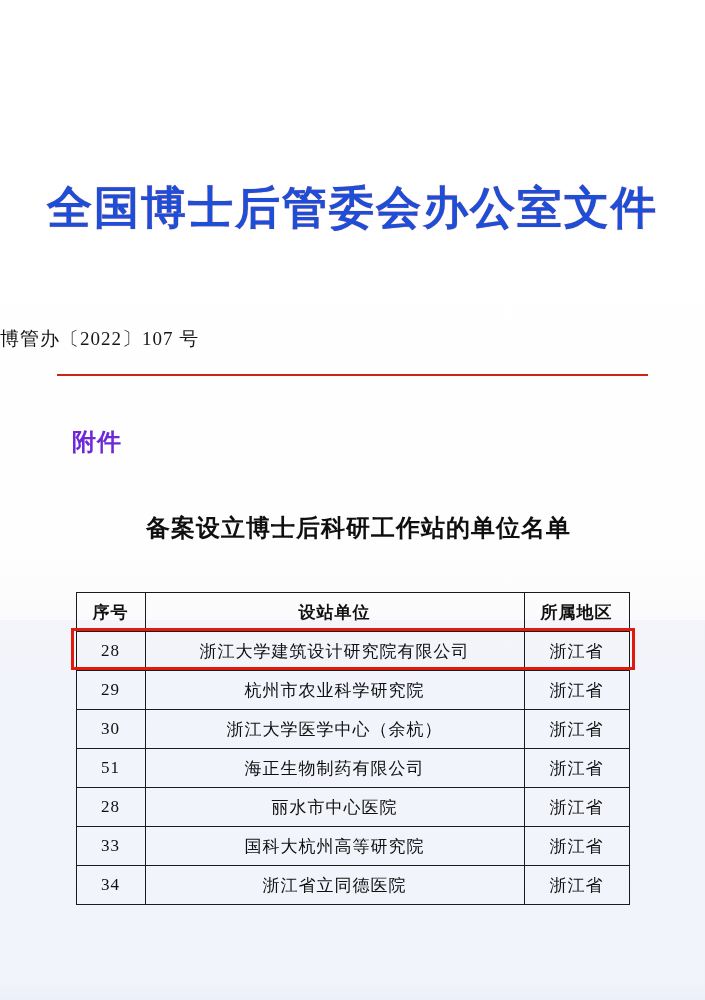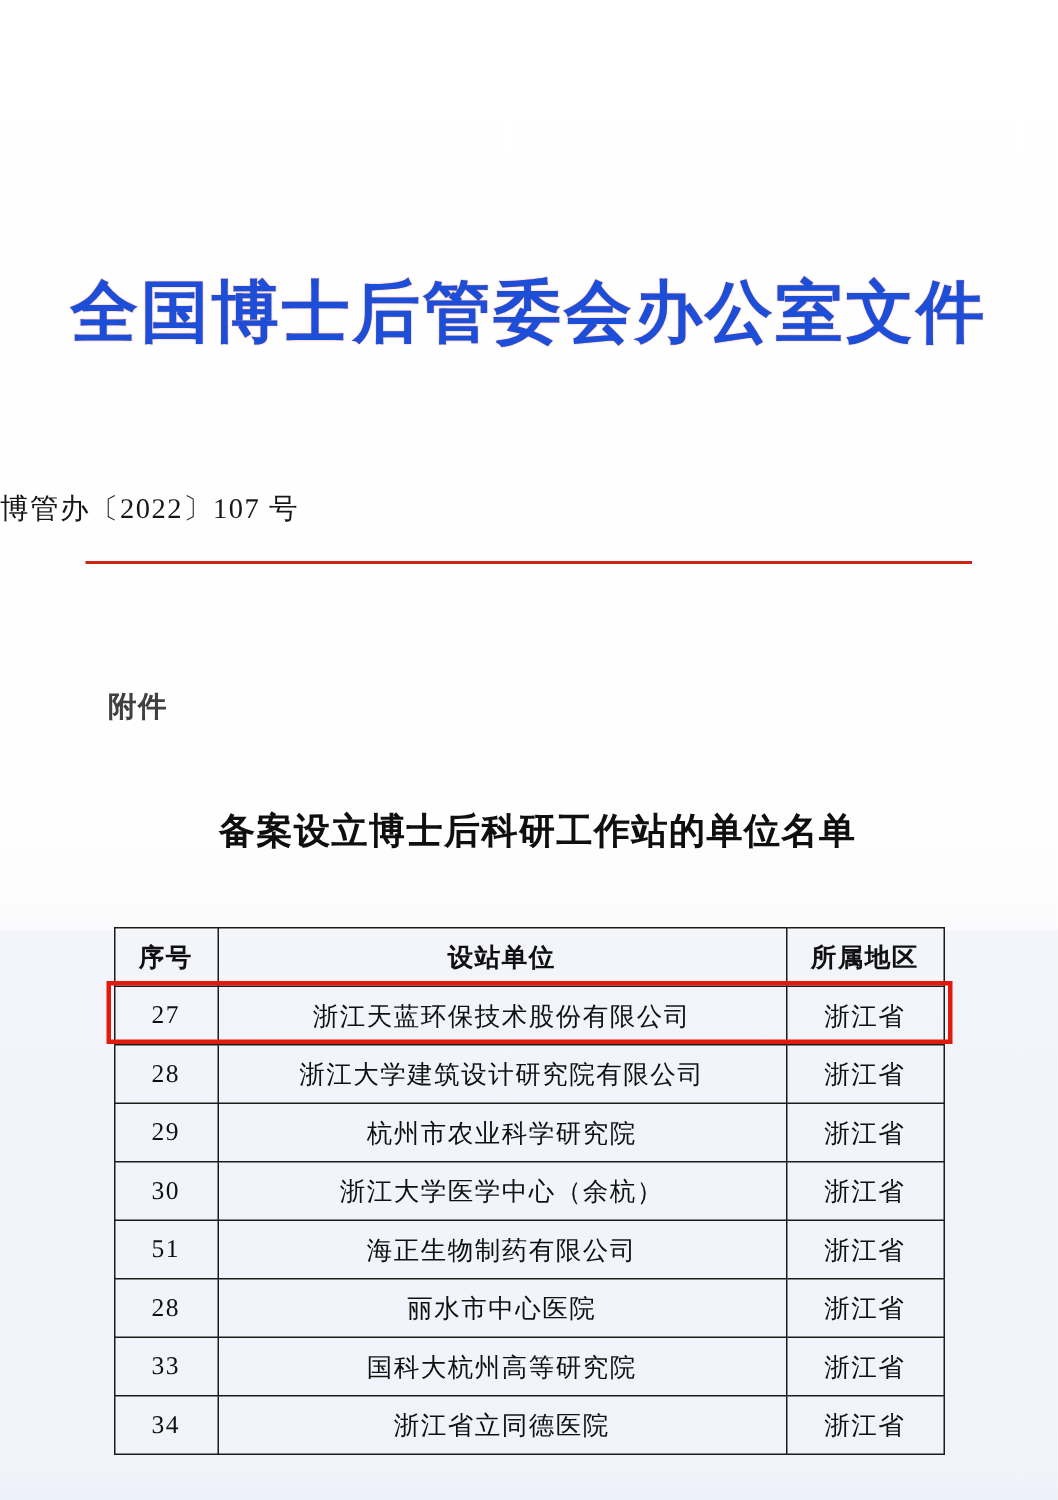--- a/index.html
+++ b/index.html
@@ -58,24 +58,24 @@
   }
 
   .red-rule {
     width: 591px;
     height: 2px;
     background: #cf2414;
     margin: 22px auto 0 auto;
   }
 
   .attachment-label {
-    margin: 82px 0 0 72px;
-    font-size: 19px;
-    font-weight: bold;
-    color: #404040;
+    margin: 50px 0 0 72px;
+    font-size: 24px;
+    font-weight: bold;
+    color: #6d28d9;
     letter-spacing: 1px;
   }
 
   .list-title {
     text-align: center;
     font-size: 24px;
     font-weight: bold;
     color: #0f0f0f;
     letter-spacing: 1px;
     margin: 54px 0 0 12px;
@@ -153,25 +153,20 @@
     <table class="unit-table">
       <thead>
         <tr>
           <th class="col-no">序号</th>
           <th>设站单位</th>
           <th class="col-region">所属地区</th>
         </tr>
       </thead>
       <tbody>
         <tr>
-          <td class="col-no">27</td>
-          <td>浙江天蓝环保技术股份有限公司</td>
-          <td class="col-region">浙江省</td>
-        </tr>
-        <tr>
           <td class="col-no">28</td>
           <td>浙江大学建筑设计研究院有限公司</td>
           <td class="col-region">浙江省</td>
         </tr>
         <tr>
           <td class="col-no">29</td>
           <td>杭州市农业科学研究院</td>
           <td class="col-region">浙江省</td>
         </tr>
         <tr>

